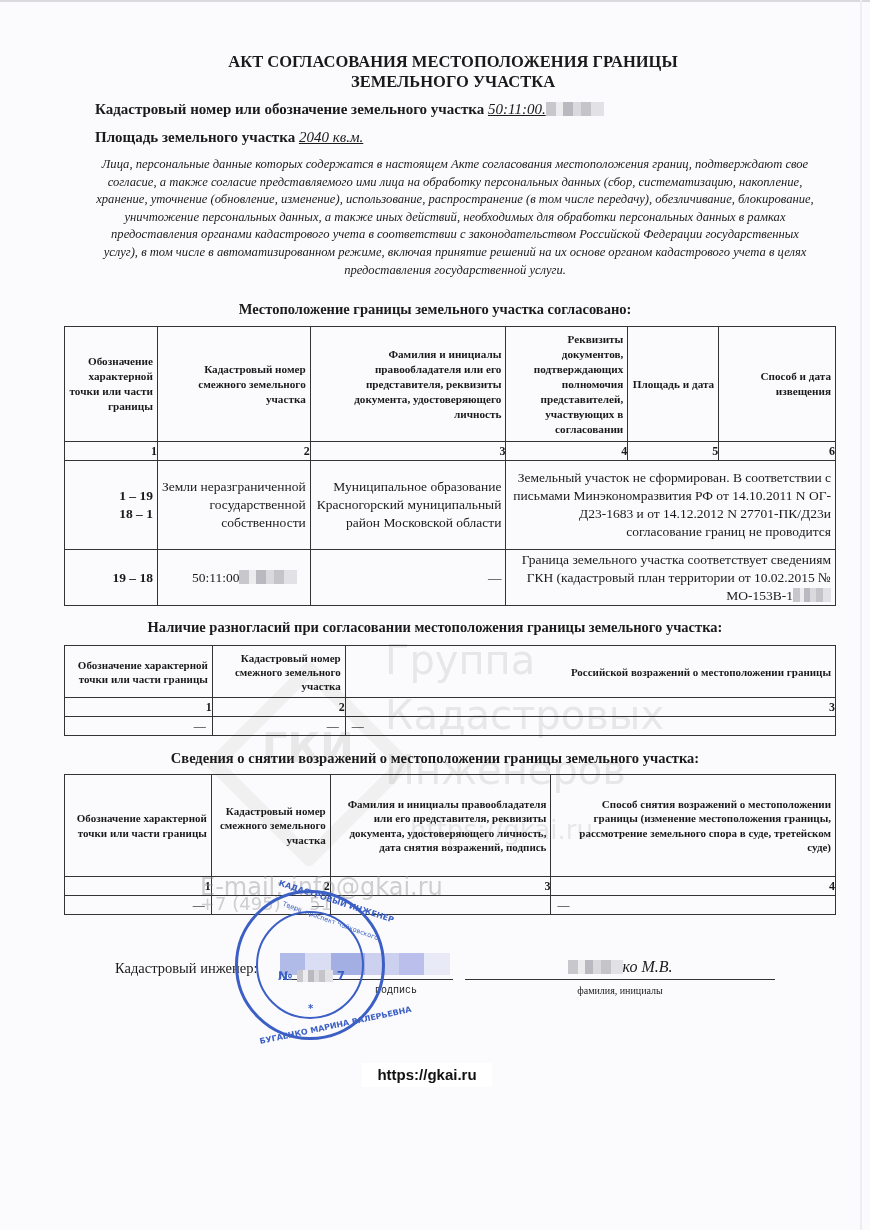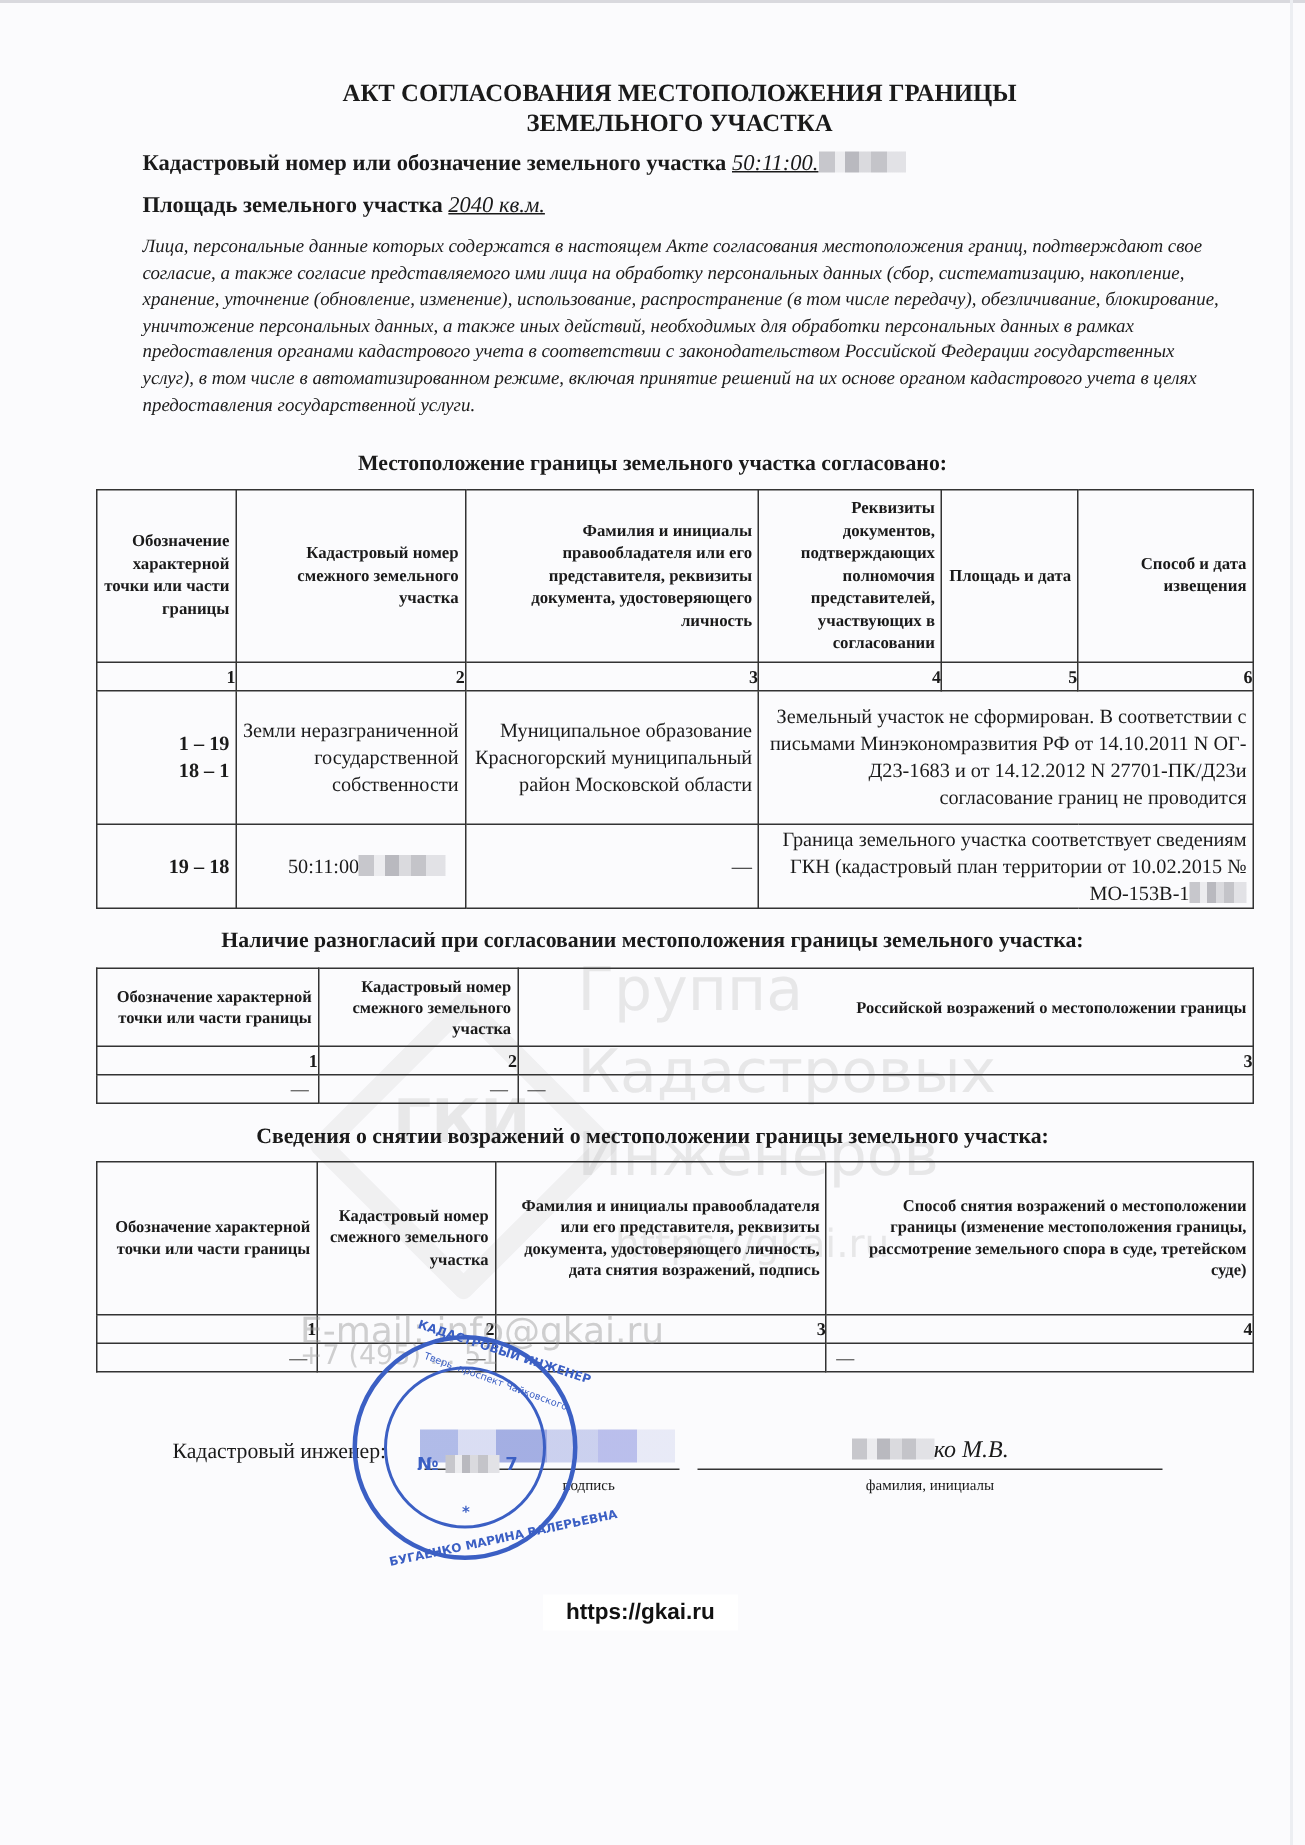--- a/index.html
+++ b/index.html
@@ -17,21 +17,21 @@
   .title.l1 { top: 52px; }
   .title.l2 { top: 72px; }
   .field-line { left: 95px; font-weight: bold; font-size: 15px; }
   .field-line .val { font-weight: normal; font-style: italic; text-decoration: underline; }
   .blur-box {
     display: inline-block; vertical-align: -2px; height: 14px; background:
       linear-gradient(90deg, #c7c7cc 0 18%, #ececef 18% 30%, #b9b9bf 30% 46%, #dadade 46% 60%, #c4c4c9 60% 78%, #e2e2e6 78% 100%);
   }
   .consent {
     left: 95px; top: 156px; width: 720px; font-style: italic; font-size: 12.6px; line-height: 17.6px;
-    text-align: left;
+    text-align: center;
   }
   .section-title { left: 0; width: 870px; text-align: center; font-weight: bold; font-size: 14.5px; }
   table { border-collapse: collapse; position: absolute; }
   td, th { border: 1.3px solid #333; text-align: right; vertical-align: middle; padding: 0 4px; }
   th { font-weight: bold; font-size: 11.2px; line-height: 15px; }
   .num-row td { font-weight: bold; font-size: 12px; height: 18px; padding: 0; }
   .t1 { left: 64px; top: 326px; width: 772px; }
   .t1 .data td { font-size: 13.5px; line-height: 18px; }
   .t1 .data td.pts { font-weight: bold; font-size: 13.5px; }
   .t2 { left: 64px; top: 645px; width: 772px; }
@@ -66,21 +66,21 @@
   .stamp-num { left: 40px; top: 76px; font-size: 12px; }
   .stamp-star { left: 70px; top: 110px; font-size: 10px; }
   .stamp-city { left: 42px; top: 24px; font-size: 6.5px; font-weight: normal; transform: rotate(20deg); }
   .sign-label { left: 115px; top: 960px; font-size: 14.5px; }
   .sign-blur {
     left: 280px; top: 953px; width: 170px; height: 22px;
     background: linear-gradient(90deg, #a8b4e6 0 15%, #d6daf2 15% 30%, #9aa6e0 30% 50%, #c6cced 50% 70%, #b3b8ea 70% 85%, #e6e8f6 85% 100%);
     opacity: .9;
   }
   .sign-line { left: 283px; top: 979px; width: 170px; height: 1px; background: #333; }
-  .sign-caption { left: 375px; top: 985px; font-size: 10px; }
+  .sign-caption { left: 375px; top: 985px; font-size: 10px; font-family: Liberation Mono, monospace; }
   .name-line { left: 465px; top: 979px; width: 310px; height: 1px; background: #333; }
   .name-val { left: 470px; top: 958px; width: 300px; text-align: center; font-style: italic; font-size: 16px; }
   .name-caption { left: 465px; top: 985px; width: 310px; text-align: center; font-size: 10px; }
   .footer-url {
     left: 362px; top: 1063px; width: 130px; height: 24px; background: #fff;
     font-family: "Liberation Sans", sans-serif; font-weight: bold; font-size: 15px; text-align: center; line-height: 24px; color: #111;
   }
 </style>
 </head>
 <body>

